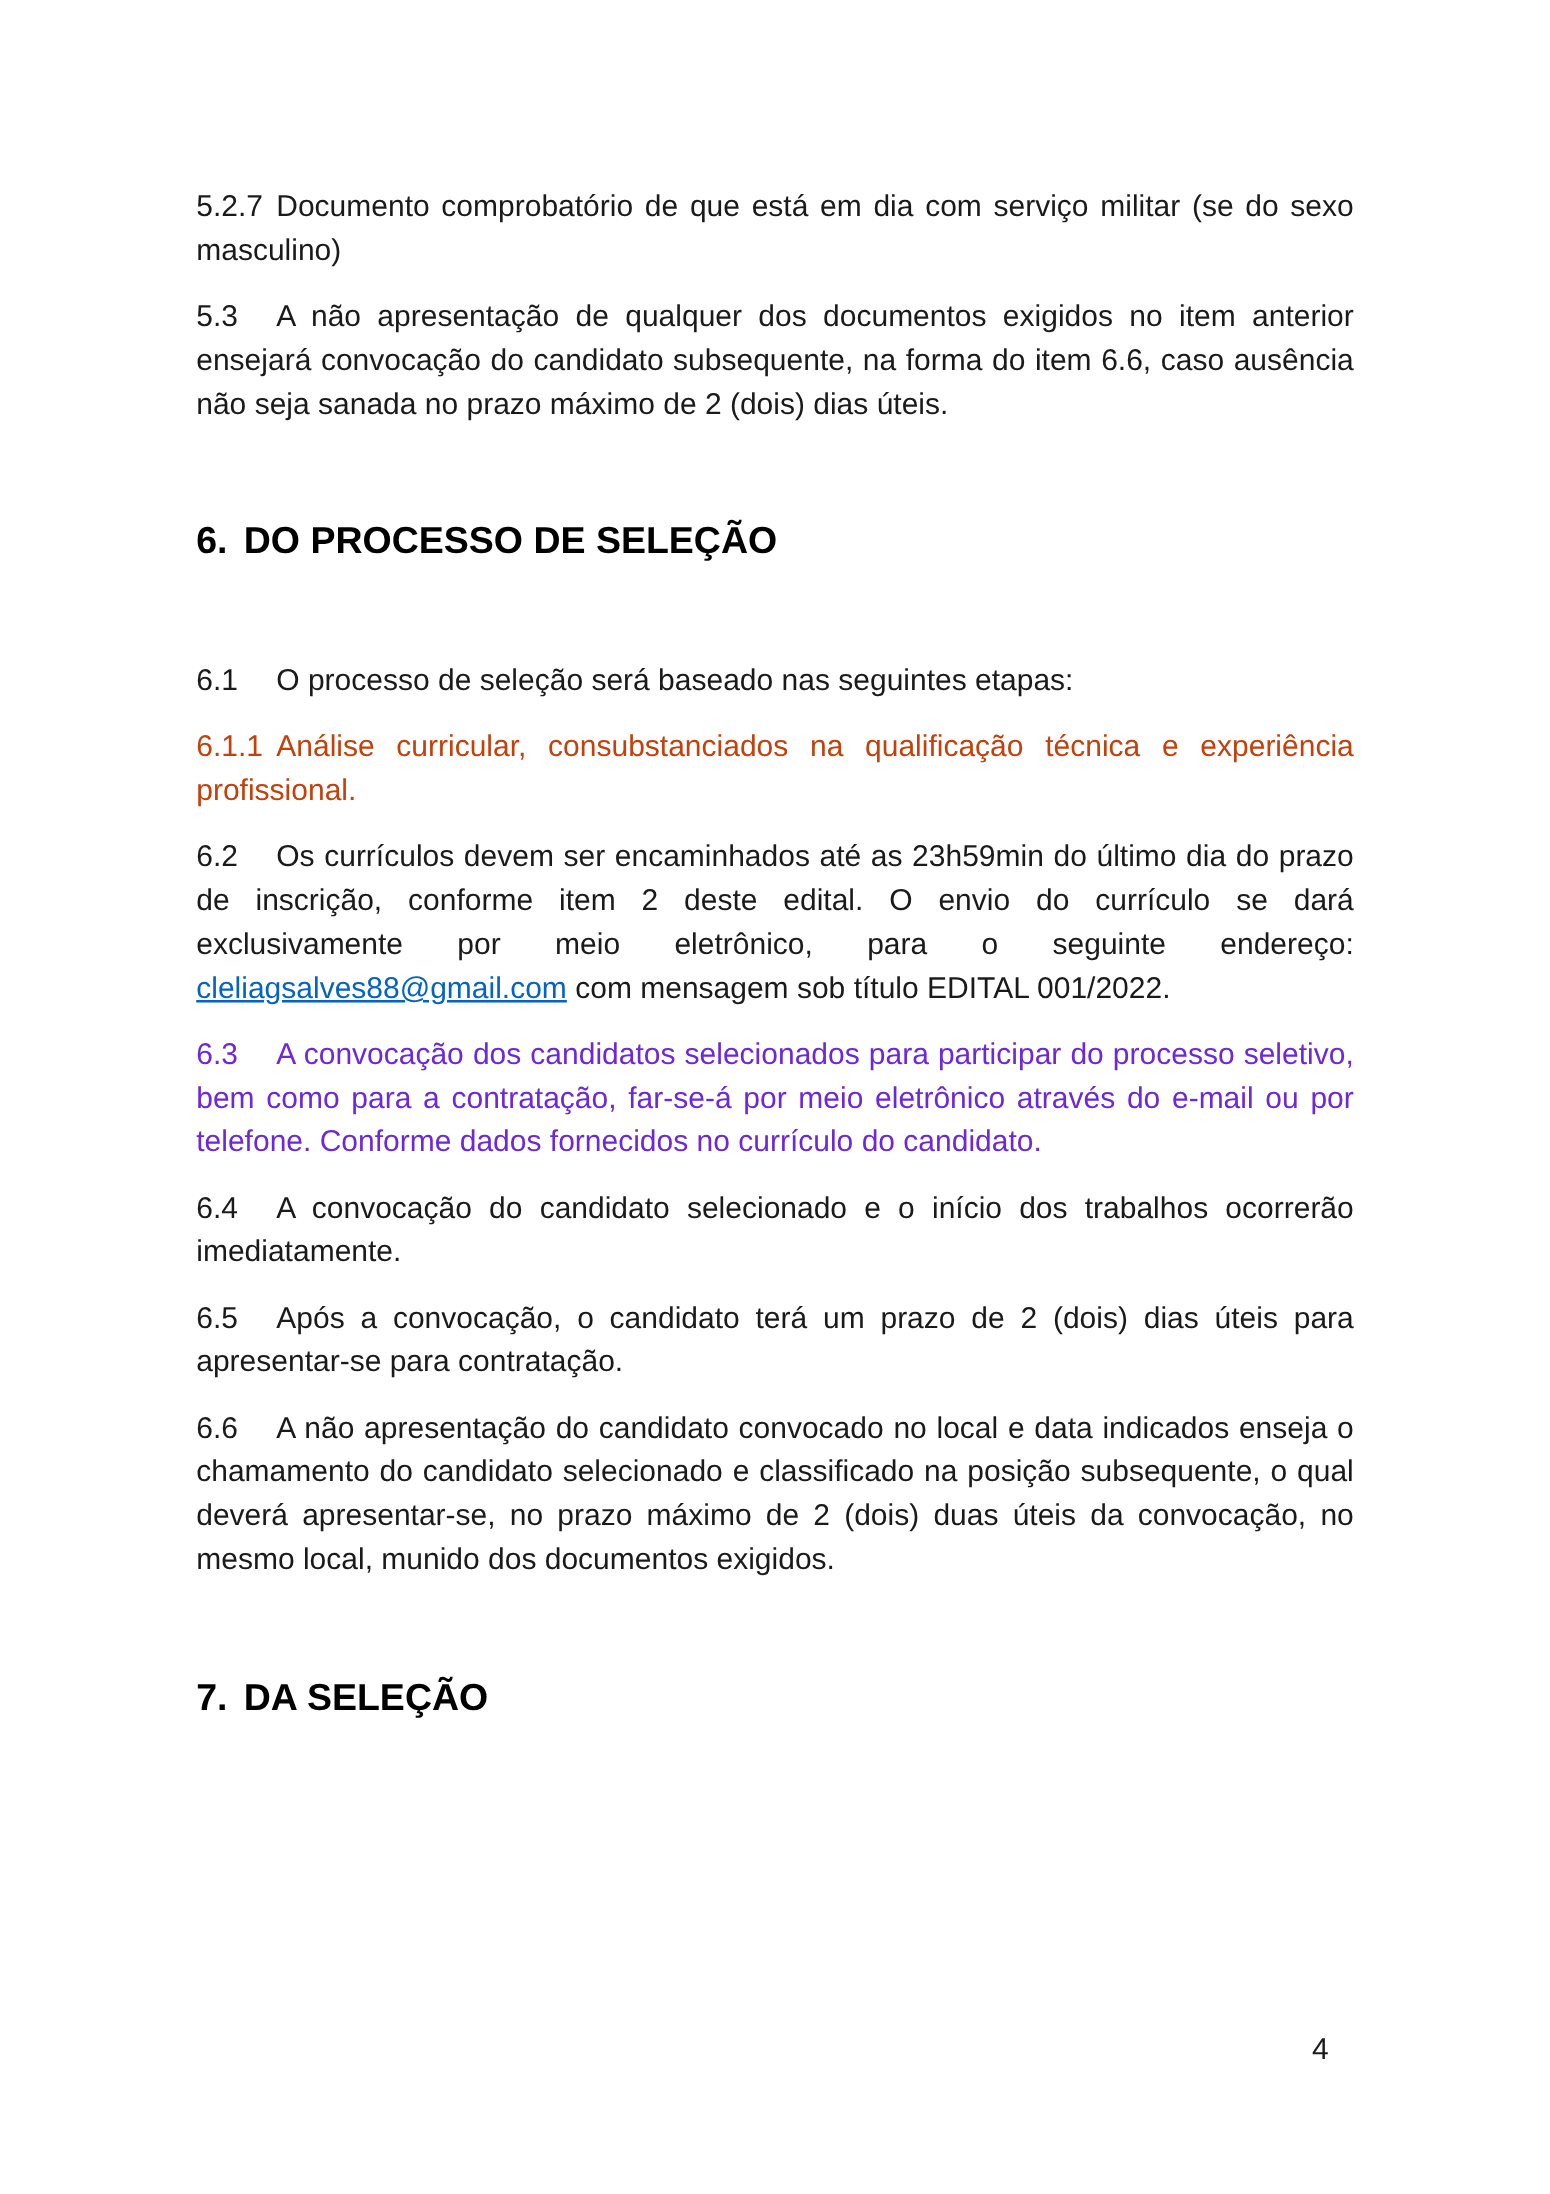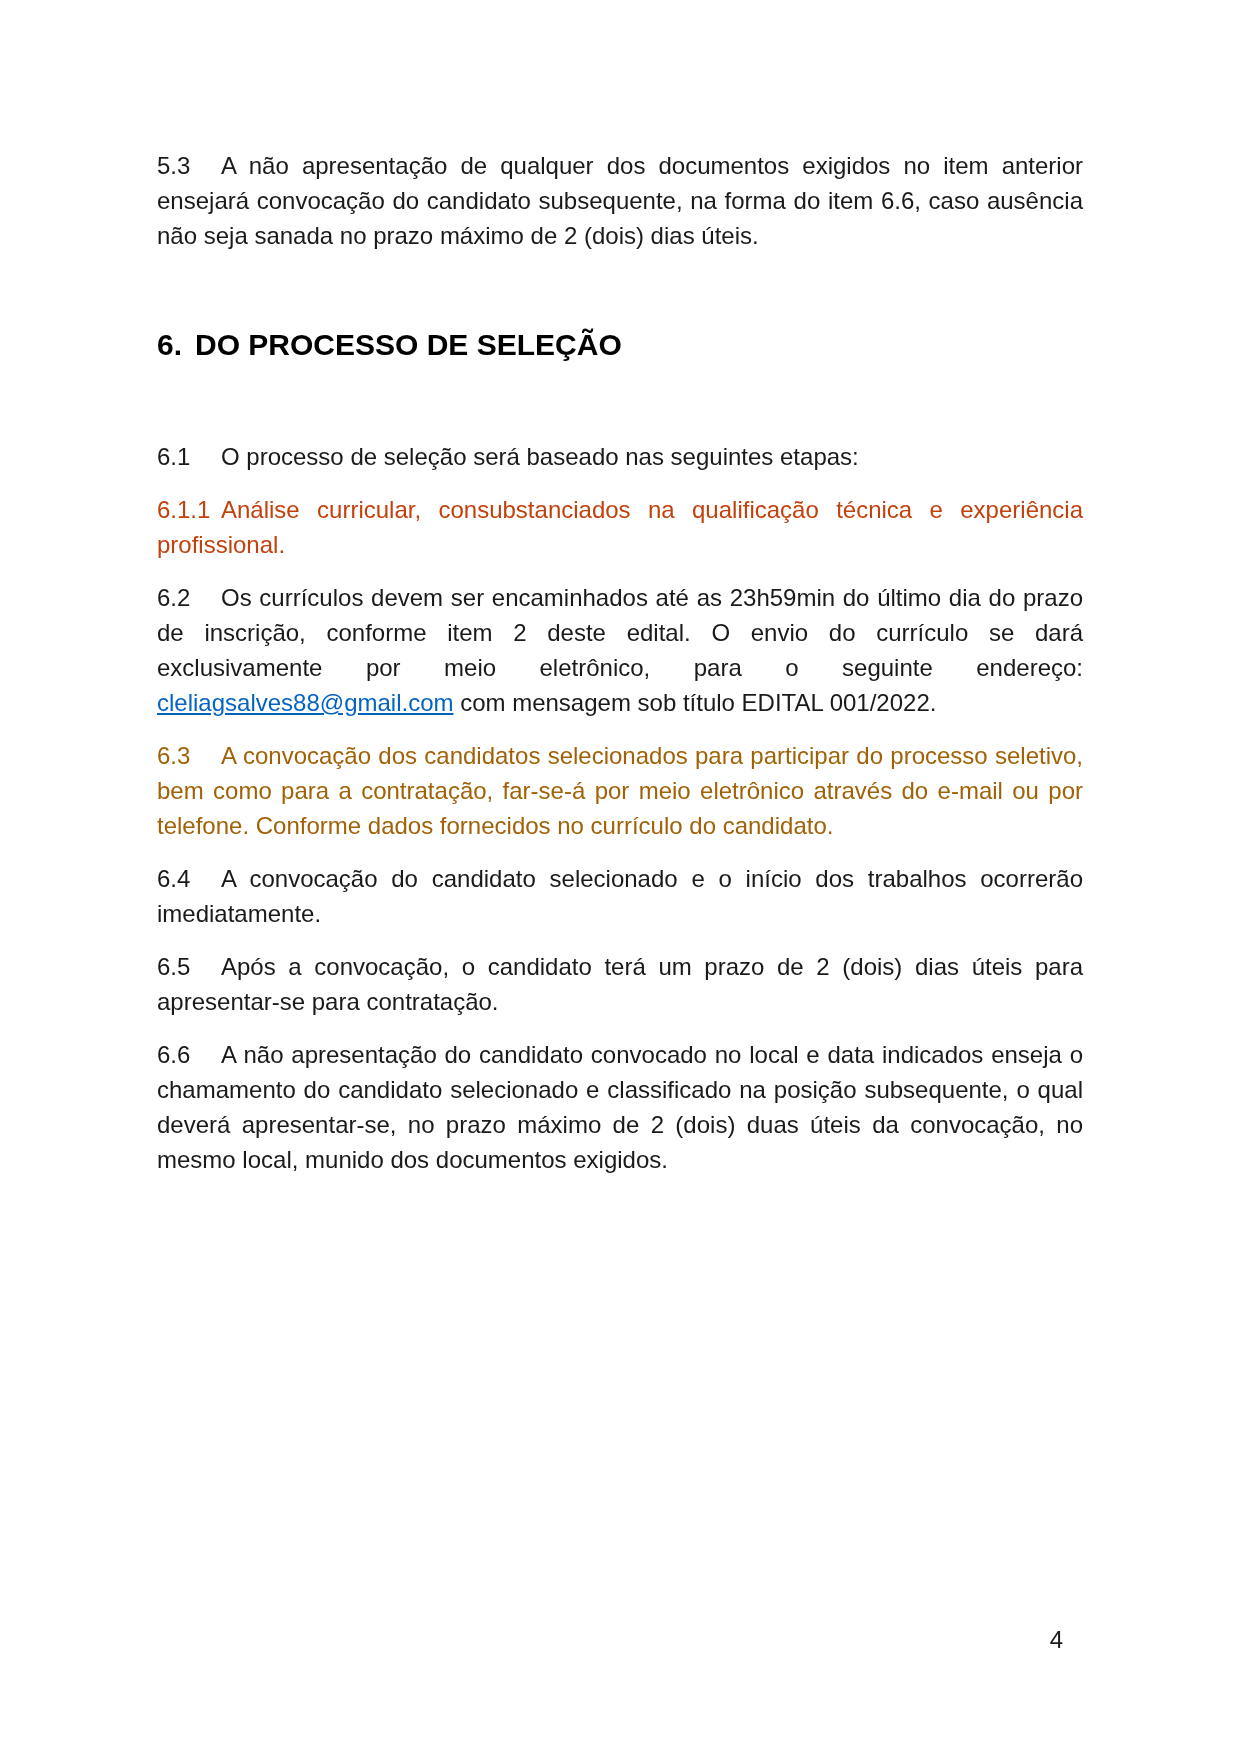--- a/index.html
+++ b/index.html
@@ -54,20 +54,23 @@
     right: 177px;
     font-size: 24px;
     line-height: 35px;
   }
 </style>
 </head>
 <body>
 
 <div class="page">
 
+  <p class="para" style="color: rgb(26, 26, 26);">
+    <span class="num">5.2.7</span><span class="txt">Documento comprobatório de que está em dia com serviço militar (se do sexo masculino)</span>
+  </p>
 
   <p class="para" style="color: rgb(26, 26, 26);">
     <span class="num">5.3</span><span class="txt">A não apresentação de qualquer dos documentos exigidos no item anterior ensejará convocação do candidato subsequente, na forma do item 6.6, caso ausência não seja sanada no prazo máximo de 2 (dois) dias úteis.</span>
   </p>
 
   <h2 class="heading heading-six">
     <span class="hnum">6.</span><span>DO PROCESSO DE SELEÇÃO</span>
   </h2>
 
   <p class="para" style="color: rgb(26, 26, 26);">
@@ -76,33 +79,36 @@
 
   <p class="para" style="color: #c2410c;">
     <span class="num">6.1.1</span><span class="txt">Análise curricular, consubstanciados na qualificação técnica e experiência profissional.</span>
   </p>
 
 
   <p class="para" style="color: rgb(26, 26, 26);">
     <span class="num">6.2</span><span class="txt">Os currículos devem ser encaminhados até as 23h59min do último dia do prazo de inscrição, conforme item 2 deste edital. O envio do currículo se dará exclusivamente por meio eletrônico, para o seguinte endereço: </span><a href="#" class="email" style="color: rgb(5, 99, 193);">cleliagsalves88@gmail.com</a><span class="txt"> com mensagem sob título EDITAL 001/2022.</span>
   </p>
 
-  <p class="para" style="color: #a16207;">
+  <p class="para" style="color: #6d28d9;">
     <span class="num">6.3</span><span class="txt">A convocação dos candidatos selecionados para participar do processo seletivo, bem como para a contratação, far-se-á por meio eletrônico através do e-mail ou por telefone. Conforme dados fornecidos no currículo do candidato.</span>
   </p>
 
   <p class="para" style="color: rgb(26, 26, 26);">
     <span class="num">6.4</span><span class="txt">A convocação do candidato selecionado e o início dos trabalhos ocorrerão imediatamente.</span>
   </p>
 
   <p class="para" style="color: rgb(26, 26, 26);">
     <span class="num">6.5</span><span class="txt">Após a convocação, o candidato terá um prazo de 2 (dois) dias úteis para apresentar-se para contratação.</span>
   </p>
 
   <p class="para" style="color: rgb(26, 26, 26);">
     <span class="num">6.6</span><span class="txt">A não apresentação do candidato convocado no local e data indicados enseja o chamamento do candidato selecionado e classificado na posição subsequente, o qual deverá apresentar-se, no prazo máximo de 2 (dois) duas úteis da convocação, no mesmo local, munido dos documentos exigidos.</span>
   </p>
 
+  <h2 class="heading heading-seven">
+    <span class="hnum">7.</span><span>DA SELEÇÃO</span>
+  </h2>
 
 
   <div class="pagenum">4</div>
 
 </div>
 
 </body></html>

